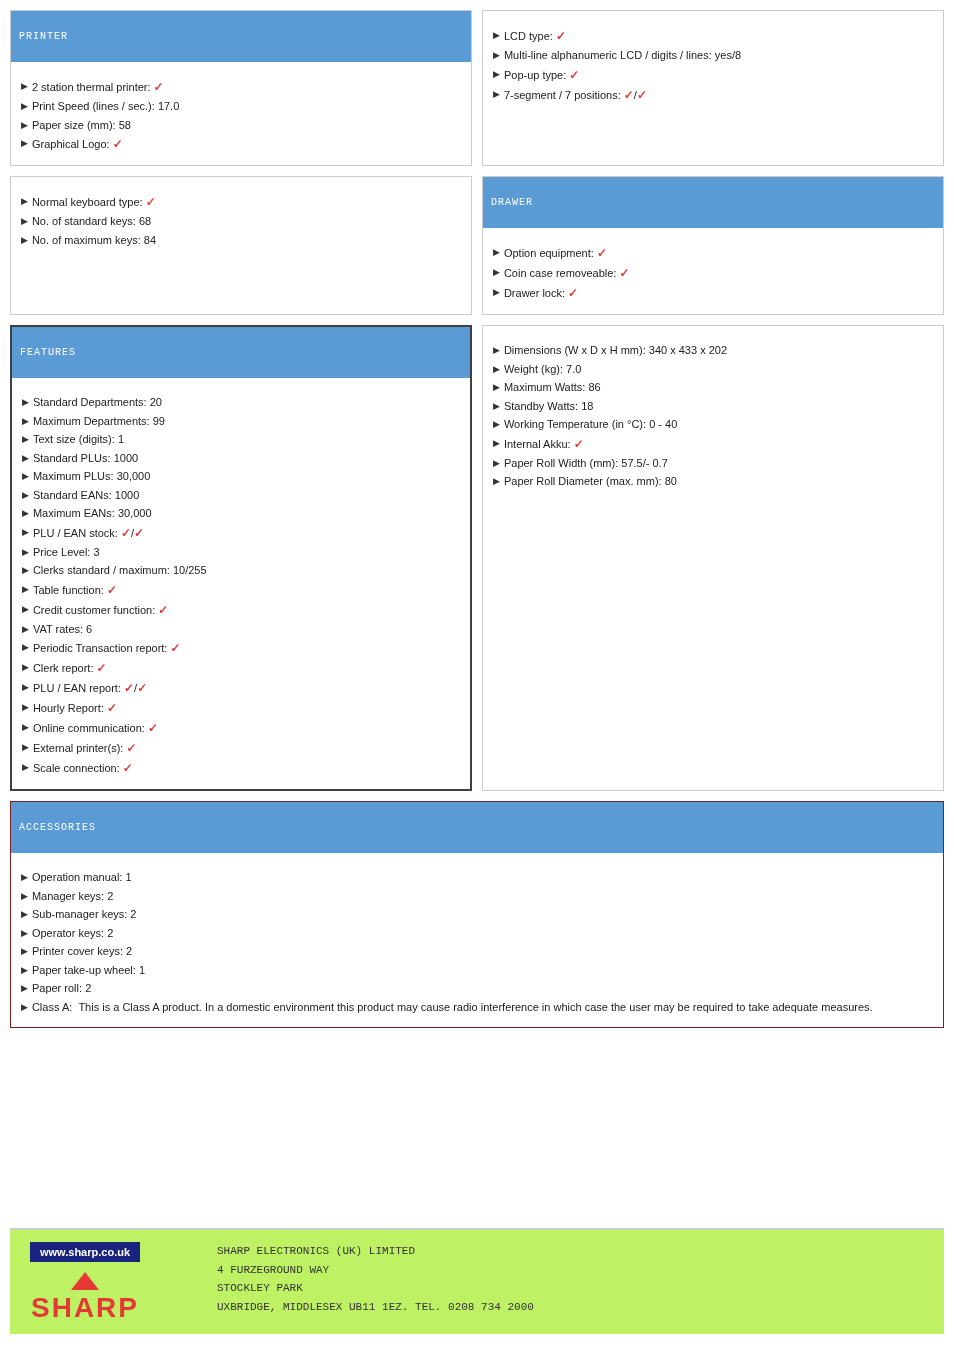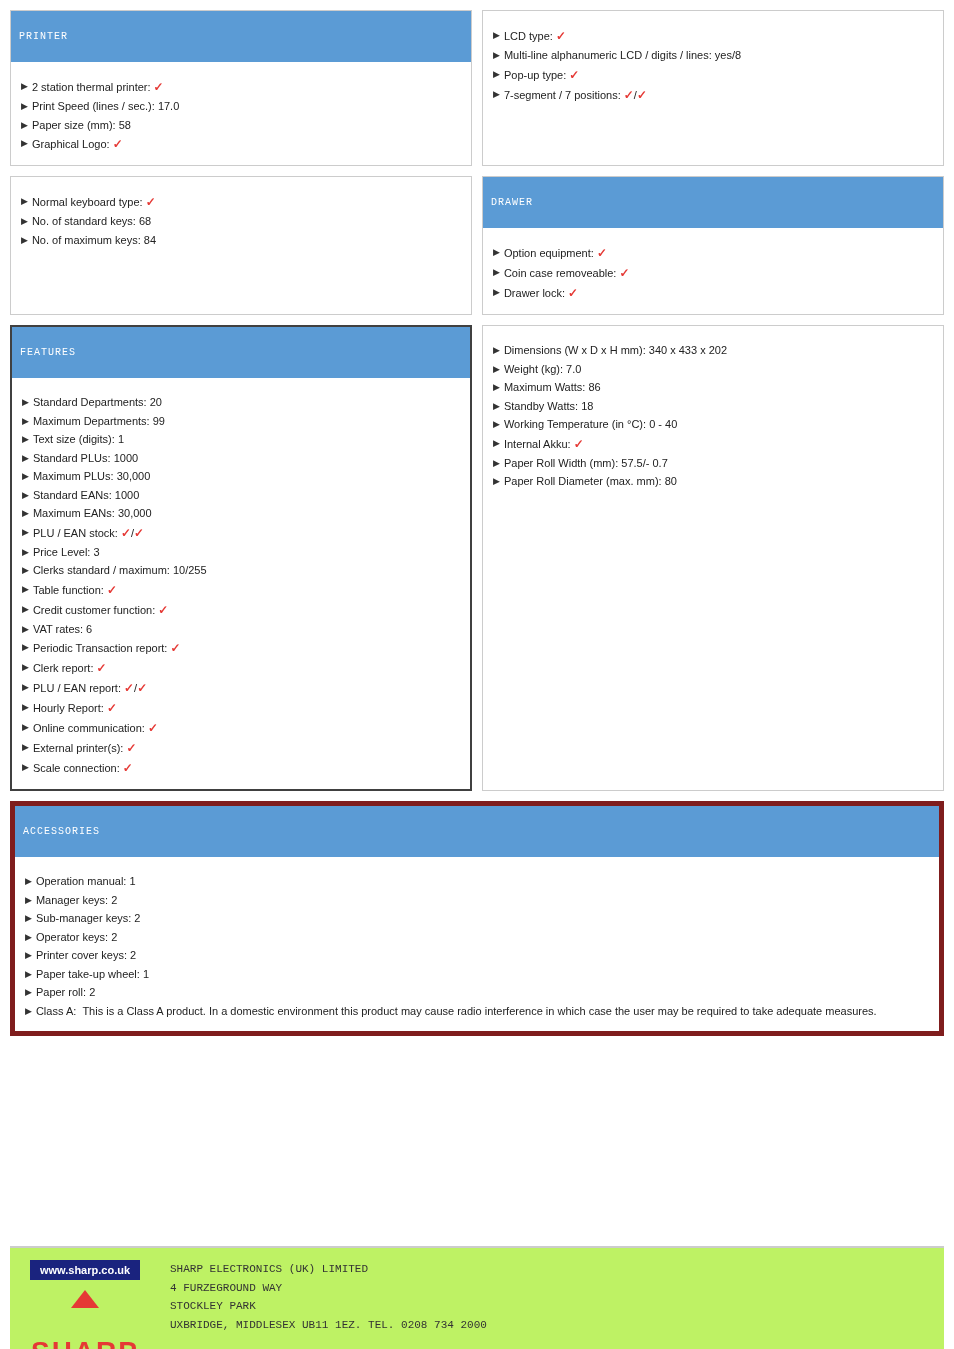--- a/index.html
+++ b/index.html
@@ -74,22 +74,21 @@
       gap: 10px;
       margin-bottom: 10px;
     }
     .features-section {
       border: 2px solid #404040;
     }
     .tech-section {
       border: 1px solid #ccc;
     }
     .accessories-section {
-      border: 5px solid #7f1d1d;
-      margin-bottom: 10px;
+      border: 1px solid #7f1d1d;
     }
     .footer-bar {
       display: flex;
       align-items: flex-start;
       border-top: 1px solid #ccc;
       padding-top: 10px;
       margin-top: 10px;
     }
     .footer-left {
       display: flex;
@@ -120,20 +119,21 @@
       border-left: 14px solid transparent;
       border-right: 14px solid transparent;
       border-bottom: 18px solid #e53935;
       margin-bottom: 2px;
     }
     .footer-right {
       font-family: 'Courier New', monospace;
       font-size: 11px;
       line-height: 1.7;
       color: #333;
+      margin-left: 47px;
     }
   </style>
 </head>
 <body>
 
 <div class="page-wrapper">
 
   <div class="top-grid">
 
     <div class="section">
@@ -400,21 +400,21 @@
         </li>
       </ul>
     </div>
   </div>
 
   <div style="flex:1; min-height:200px;"></div>
 
   <div class="footer-bar" style="border-top:2px solid #ccc; margin-top:0; padding: 12px 10px 10px 10px; background:#bef264;">
     <div class="footer-left">
       <div class="footer-website">www.sharp.co.uk</div>
-      <div style="display:flex;flex-direction:column;align-items:center; margin-top:4px;gap:26px;">
+      <div style="display:flex;flex-direction:column;align-items:center; margin-top:4px;">
         <div class="sharp-logo-triangle"></div>
         <div class="sharp-logo">SHARP</div>
       </div>
     </div>
     <div class="footer-right">
       <div>SHARP ELECTRONICS (UK) LIMITED</div>
       <div>4 FURZEGROUND WAY</div>
       <div>STOCKLEY PARK</div>
       <div>UXBRIDGE, MIDDLESEX UB11 1EZ. TEL. 0208 734 2000</div>
     </div>

